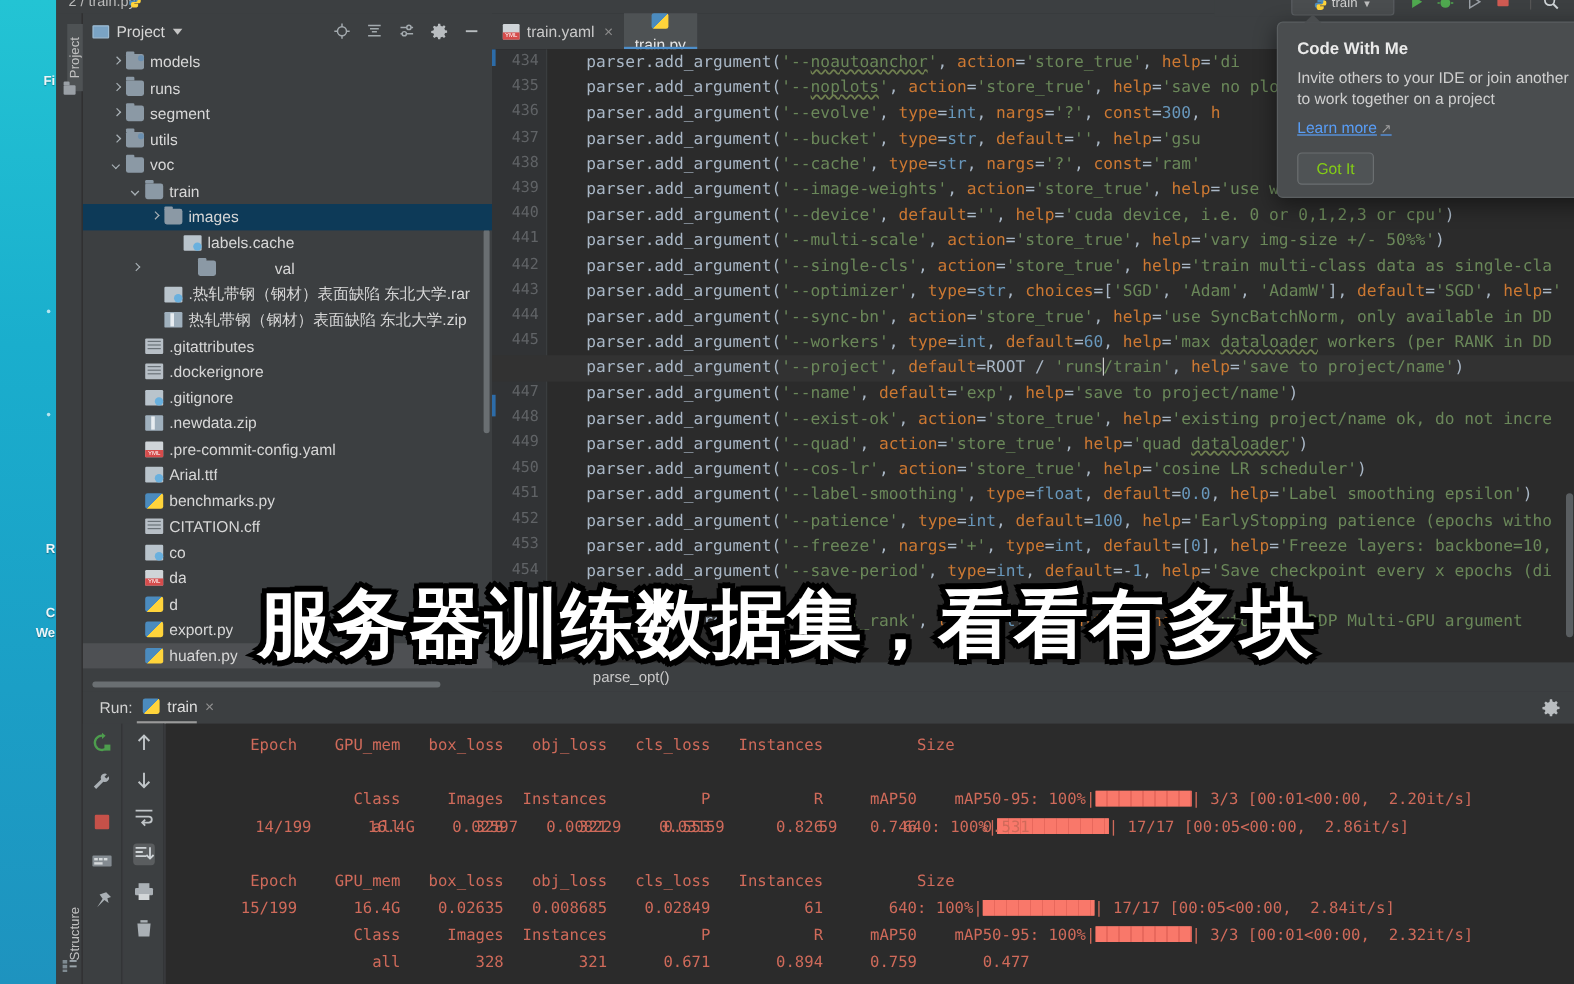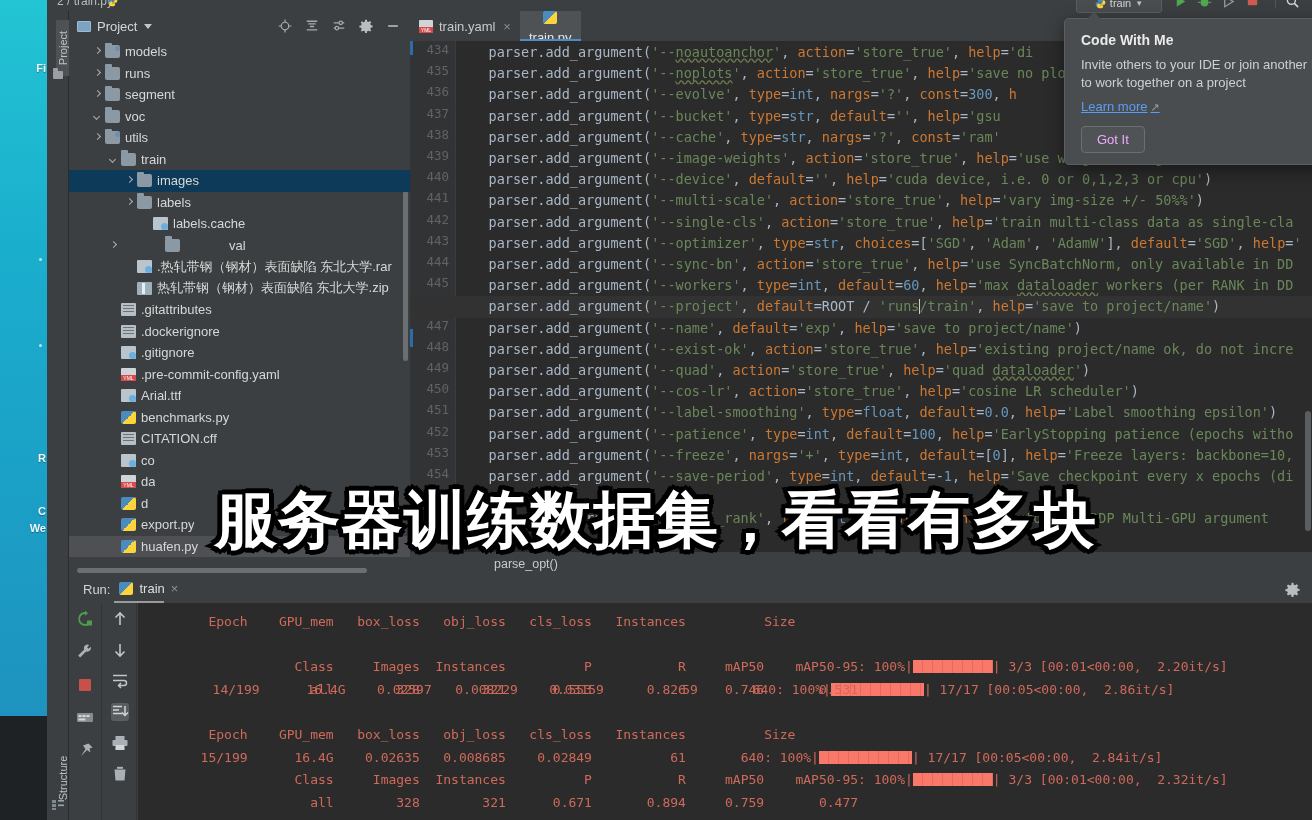--- a/index.html
+++ b/index.html
@@ -6,21 +6,21 @@
   html, body {
     width: 1312px; height: 820px;
     overflow: hidden;
     font-family: "Liberation Sans", sans-serif;
     background: #1f2224;
   }
   #root { position: relative; width: 1312px; height: 820px; overflow: hidden; }
 
   
   .wallpaper {
-    position: absolute; left: 0; top: 0; width: 47px; height: 716px;
+    position: absolute; left: 0; top: 0; width: 47px; height: 820px;
     background: linear-gradient(180deg, #23c4d4 0%, #1aaecd 35%, #1b9fc6 70%, #1e93bf 100%);
   }
   .wall-label {
     position: absolute; right: 1px;
     color: #eef6fa; font-size: 11px; font-weight: bold;
     text-align: right; white-space: nowrap; overflow: hidden;
     text-shadow: 0 1px 1px rgba(0,0,0,.35);
   }
   .wall-dot { position: absolute; right: 5px; width: 3px; height: 3px; background: #dff2f7; border-radius: 50%; opacity: .8; }
 
@@ -260,21 +260,21 @@
     width: 0; height: 0; border-left: 7px solid transparent;
     border-right: 7px solid transparent; border-bottom: 7px solid #4a4d4f;
   }
   .cwm-title { font-size: 14px; font-weight: bold; color: #eaeaea; margin-bottom: 8px; }
   .cwm-body { font-size: 13px; color: #cfcfcf; line-height: 18px; width: 262px; }
   .cwm-link { font-size: 13px; color: #589df6; margin-top: 7px; display: inline-block; }
   .cwm-link .ext { font-size: 11px; color: #9e9e9e; margin-left: 3px; }
   .cwm-btn {
     margin-top: 11px; display: inline-block; padding: 5px 15px;
     background: #4f5355; border: 1px solid #6b6f71; border-radius: 4px;
-    font-size: 13px; color: #f0abfc;
+    font-size: 13px; color: #84cc16;
   }
 
   
   .runpanel {
     position: absolute; left: 22px; top: 576px; width: 1243px; height: 244px;
     background: #3c3f41;
   }
   .run-header {
     position: relative; height: 27px; display: flex; align-items: center;
     padding-left: 14px; gap: 9px;
@@ -415,44 +415,39 @@
             <div class="arrow r"></div>
             <div class="ico folder"></div>
             <span class="tlabel">runs</span>
           </div>
           <div class="trow" style="padding-left: 24px;">
             <div class="arrow r"></div>
             <div class="ico folder"></div>
             <span class="tlabel">segment</span>
           </div>
           <div class="trow" style="padding-left: 24px;">
+            <div class="arrow r"></div>
+            <div class="ico folder mod"></div>
+            <span class="tlabel">utils</span>
+          </div>
+          <div class="trow" style="padding-left: 24px;">
             <div class="arrow d"></div>
             <div class="ico folder"></div>
             <span class="tlabel">voc</span>
-          </div>
-          <div class="trow" style="padding-left: 24px;">
-            <div class="arrow r"></div>
-            <div class="ico folder mod"></div>
-            <span class="tlabel">utils</span>
           </div>
           <div class="trow" style="padding-left: 40px;">
             <div class="arrow d"></div>
             <div class="ico folder"></div>
             <span class="tlabel">train</span>
           </div>
           <div class="trow sel" style="padding-left: 56px;">
             <div class="arrow r"></div>
             <div class="ico folder"></div>
             <span class="tlabel">images</span>
           </div>
-          <div class="trow" style="padding-left: 56px;">
-            <div class="arrow r"></div>
-            <div class="ico folder"></div>
-            <span class="tlabel">labels</span>
-          </div>
           <div class="trow" style="padding-left: 72px;">
             <div class="arrow"></div>
             <div class="ico ttff"></div>
             <span class="tlabel">labels.cache</span>
           </div>
           <div class="trow" style="padding-left: 40px; gap: 44px;">
             <div class="arrow r"></div>
             <div class="ico folder"></div>
             <span class="tlabel">val</span>
           </div>
@@ -473,20 +468,25 @@
           </div>
           <div class="trow" style="padding-left: 40px;">
             <div class="arrow"></div>
             <div class="ico file"></div>
             <span class="tlabel">.dockerignore</span>
           </div>
           <div class="trow" style="padding-left: 40px;">
             <div class="arrow"></div>
             <div class="ico ttff"></div>
             <span class="tlabel">.gitignore</span>
+          </div>
+          <div class="trow" style="padding-left: 40px;">
+            <div class="arrow"></div>
+            <div class="ico zipf"></div>
+            <span class="tlabel">.newdata.zip</span>
           </div>
           <div class="trow" style="padding-left: 40px;">
             <div class="arrow"></div>
             <div class="ico yml"></div>
             <span class="tlabel">.pre-commit-config.yaml</span>
           </div>
           <div class="trow" style="padding-left: 40px;">
             <div class="arrow"></div>
             <div class="ico ttff"></div>
             <span class="tlabel">Arial.ttf</span>

